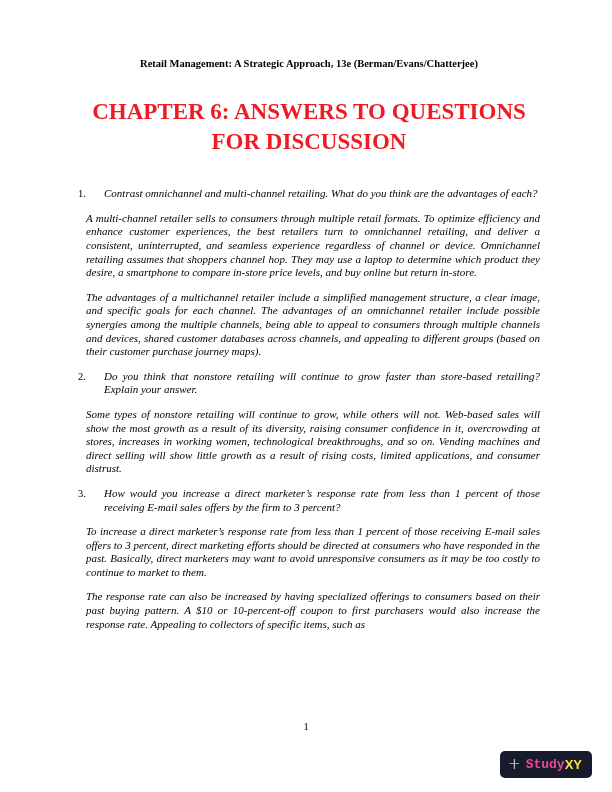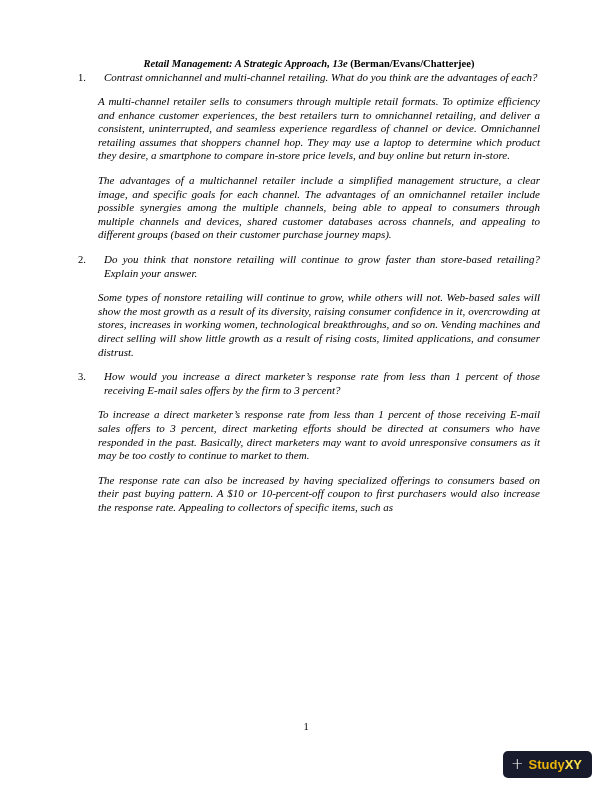--- a/index.html
+++ b/index.html
@@ -17,21 +17,21 @@
     overflow: hidden;
     box-sizing: border-box;
     padding: 57px 72px 0 78px;
   }
   .doc-header {
     text-align: center;
     font-size: 10.5px;
     font-weight: bold;
     line-height: 13.5px;
   }
-  .doc-header .book-title { font-style: italic; }
+  .doc-header .book-title { }
   .doc-header .chapter-line { white-space: pre-wrap; }
   .main-title {
     margin: 26px 0 30px 0;
     text-align: center;
     font-size: 23px;
     font-weight: bold;
     color: #ed1c24;
     line-height: 1.32;
   }
   .qa-block { margin: 0; }
@@ -44,21 +44,21 @@
     font-size: 10.5px;
     line-height: 13.6px;
   }
   .q-text, .para {
     font-size: 11px;
     line-height: 13.6px;
     text-align: justify;
     font-style: italic;
   }
   .para {
-    margin: 0 0 11px 20px;
+    margin: 0 0 11px 8px;
   }
   .page-number {
     position: absolute;
     left: 0;
     right: 0;
     top: 721px;
     text-align: center;
     font-size: 10.5px;
   }
   .brand-badge {
@@ -74,41 +74,42 @@
   }
   .brand-badge .plus {
     color: #ffffff;
     font-family: "DejaVu Sans", sans-serif;
     font-size: 15px;
     font-weight: 300;
     margin-right: 5px;
     line-height: 1;
   }
   .brand-badge .study {
-    color: #eab308;
-    font-family: Liberation Sans, sans-serif;
+    color: #ec4899;
+    font-family: Liberation Mono, monospace;
     font-weight: bold;
     font-size: 13px;
   }
   .brand-badge .xy {
     color: #fde047;
     font-family: "Liberation Sans", sans-serif;
     font-weight: bold;
     font-size: 13px;
   }
 </style>
 </head>
 <body>
 
 <div class="page">
 
   <div class="doc-header">
     <div><span class="book-title">Retail Management: A Strategic Approach, 13e</span><span> (Berman/Evans/Chatterjee)</span></div>
   </div>
 
+  <h1 class="main-title">CHAPTER 6: ANSWERS TO QUESTIONS FOR DISCUSSION</h1>
 
   <div class="qa-block">
     <div class="q-row">
       <span class="q-num">1.</span>
       <div class="q-text">Contrast omnichannel and multi-channel retailing. What do you think are the advantages of each?</div>
     </div>
     <div class="para">A multi-channel retailer sells to consumers through multiple retail formats. To optimize efficiency and enhance customer experiences, the best retailers turn to omnichannel retailing, and deliver a consistent, uninterrupted, and seamless experience regardless of channel or device. Omnichannel retailing assumes that shoppers channel hop. They may use a laptop to determine which product they desire, a smartphone to compare in-store price levels, and buy online but return in-store.</div>
     <div class="para">The advantages of a multichannel retailer include a simplified management structure, a clear image, and specific goals for each channel. The advantages of an omnichannel retailer include possible synergies among the multiple channels, being able to appeal to consumers through multiple channels and devices, shared customer databases across channels, and appealing to different groups (based on their customer purchase journey maps).</div>
   </div>
 

